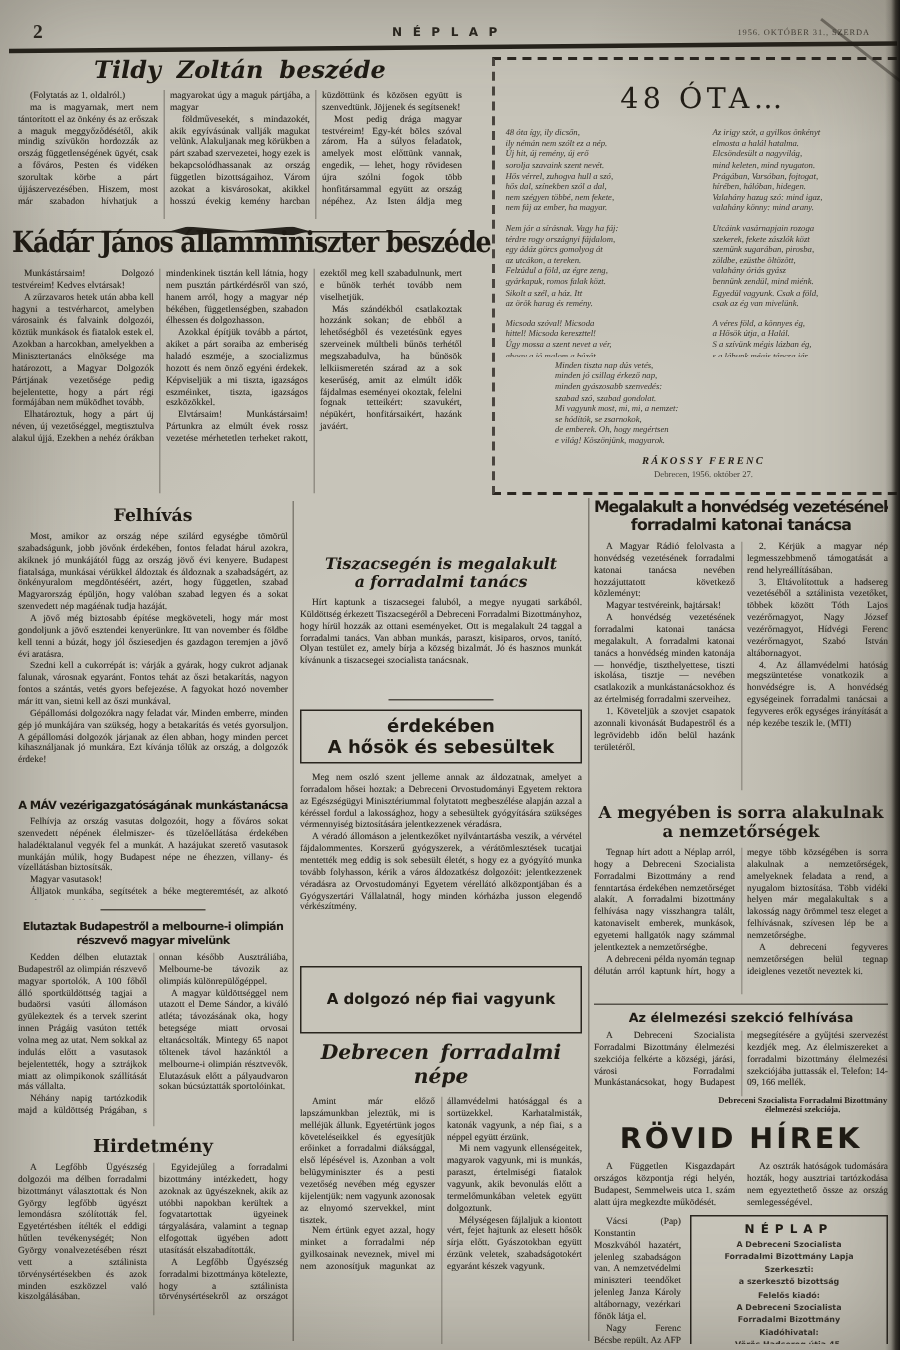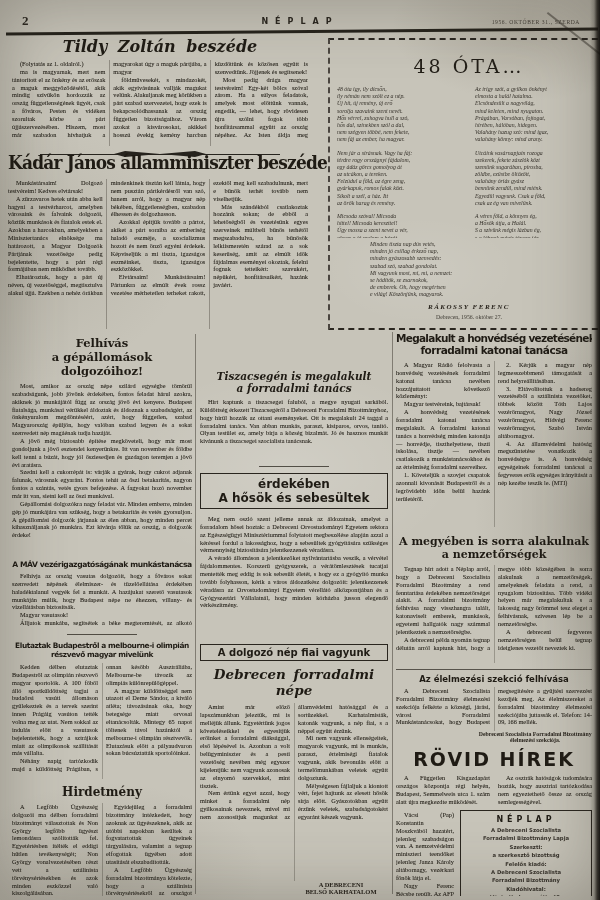--- a/index.html
+++ b/index.html
@@ -168,21 +168,20 @@
       </div>
     <div class="poemauthor">RÁKOSSY FERENC</div>
     <div class="poemdate">Debrecen, 1956. október 27.</div>
   </section>
 
   <div class="abs vr" style="left:195px;top:334px;height:560px;"></div>
   <div class="abs vr" style="left:392px;top:332px;height:562px;"></div>
 
   <section class="abs" style="left:12px;top:336px;width:180px;height:560px;overflow:hidden;">
     <div class="hl hl-serifb" style="font-size:11.5px;">Felhívás</div>
-    <div class="hl hl-serifb" style="font-size:11.5px;">a gépállomások dolgozóihoz!</div>
     <div class="tinybody" style="height:170px;margin-top:4px;">
         <p>Most, amikor az ország népe szilárd egységbe tömörül szabadságunk, jobb jövőnk érdekében, fontos feladat hárul azokra, akiknek jó munkájától függ az ország jövő évi kenyere. Budapest fiatalsága, munkásai vérükkel áldoztak és áldoznak a szabadságért, az önkényuralom megdöntéséért, azért, hogy független, szabad Magyarország épüljön, hogy valóban szabad legyen és a sokat szenvedett nép magáénak tudja hazáját.</p>
         <p>A jövő még biztosabb építése megköveteli, hogy már most gondoljunk a jövő esztendei kenyerünkre. Itt van november és földbe kell tenni a búzát, hogy jól ősziesedjen és gazdagon teremjen a jövő évi aratásra.</p>
         <p>Szedni kell a cukorrépát is: várják a gyárak, hogy cukrot adjanak falunak, városnak egyaránt. Fontos tehát az őszi betakarítás, nagyon fontos a szántás, vetés gyors befejezése. A fagyokat hozó november már itt van, sietni kell az őszi munkával.</p>
         <p>Gépállomási dolgozókra nagy feladat vár. Minden emberre, minden gép jó munkájára van szükség, hogy a betakarítás és vetés gyorsuljon. A gépállomási dolgozók járjanak az élen abban, hogy minden percet kihasználjanak jó munkára. Ezt kívánja tőlük az ország, a dolgozók érdeke!</p>
       </div>
 
     <div class="hl hl-sans" style="font-size:7.6px;letter-spacing:-0.4px;white-space:nowrap;margin-top:8px;">A MÁV vezérigazgatóságának munkástanácsa</div>
     <div class="tinybody" style="height:56px;margin-top:3px;">
         <p>Felhívja az ország vasutas dolgozóit, hogy a főváros sokat szenvedett népének élelmiszer- és tüzelőellátása érdekében haladéktalanul vegyék fel a munkát. A hazájukat szerető vasutasok munkáján múlik, hogy Budapest népe ne éhezzen, villany- és vízellátásban biztosítsák.</p>
@@ -217,21 +216,21 @@
 
     <div class="boxhl">
       <div class="hl hl-sans" style="font-size:12px;">érdekében</div>
       <div class="hl hl-sans" style="font-size:12px;">A hősök és sebesültek</div>
     </div>
     <div class="tinybody" style="height:122px;margin-top:6px;">
         <p>Meg nem oszló szent jelleme annak az áldozatnak, amelyet a forradalom hősei hoztak: a Debreceni Orvostudományi Egyetem rektora az Egészségügyi Minisztériummal folytatott megbeszélése alapján azzal a kéréssel fordul a lakossághoz, hogy a sebesültek gyógyítására szükséges vérmennyiség biztosítására jelentkezzenek véradásra.</p>
         <p>A véradó állomáson a jelentkezőket nyilvántartásba veszik, a vérvétel fájdalommentes. Korszerű gyógyszerek, a vérátömlesztések tucatjai mentették meg eddig is sok sebesült életét, s hogy ez a gyógyító munka tovább folyhasson, kérik a város áldozatkész dolgozóit: jelentkezzenek véradásra az Orvostudományi Egyetem vérellátó alközpontjában és a Gyógyszertári Vállalatnál, hogy minden kórházba jusson elegendő vérkészítmény.</p>
       </div>
 
-    <div class="boxhl" style="margin-top:7px;padding:2px 4px;">
+    <div class="boxhl" style="margin-top:7px;padding:16px 4px;">
       <div class="hl hl-sans" style="font-size:10px;">A dolgozó nép fiai vagyunk</div>
     </div>
     <div class="hl" style="font-family:'DejaVu Serif',serif;font-style:italic;font-weight:bold;font-size:13.5px;word-spacing:3px;margin-top:5px;">Debrecen forradalmi népe</div>
     <div class="tinybody cols2" style="height:178px;margin-top:5px;">
         <p>Amint már előző lapszámunkban jeleztük, mi is melléjük állunk. Egyetértünk jogos követeléseikkel és egyesítjük erőinket a forradalmi diáksággal, első lépésével is. Azonban a volt belügyminiszter és a pesti vezetőség nevében még egyszer kijelentjük: nem vagyunk azonosak az elnyomó szervekkel, mint tisztek.</p>
         <p>Nem értünk egyet azzal, hogy minket a forradalmi nép gyilkosainak neveznek, mivel mi nem azonosítjuk magunkat az államvédelmi hatósággal és a sortüzekkel. Karhatalmisták, katonák vagyunk, a nép fiai, s a néppel együtt érzünk.</p>
         <p>Mi nem vagyunk ellenségeitek, magyarok vagyunk, mi is munkás, paraszt, értelmiségi fiatalok vagyunk, akik bevonulás előtt a termelőmunkában veletek együtt dolgoztunk.</p>
         <p>Mélységesen fájlaljuk a kiontott vért, fejet hajtunk az elesett hősök sírja előtt. Gyászotokban együtt érzünk veletek, szabadságotokért egyaránt készek vagyunk.</p>
       </div>
     <div class="sigblock" style="width:50%;margin-left:auto;">

